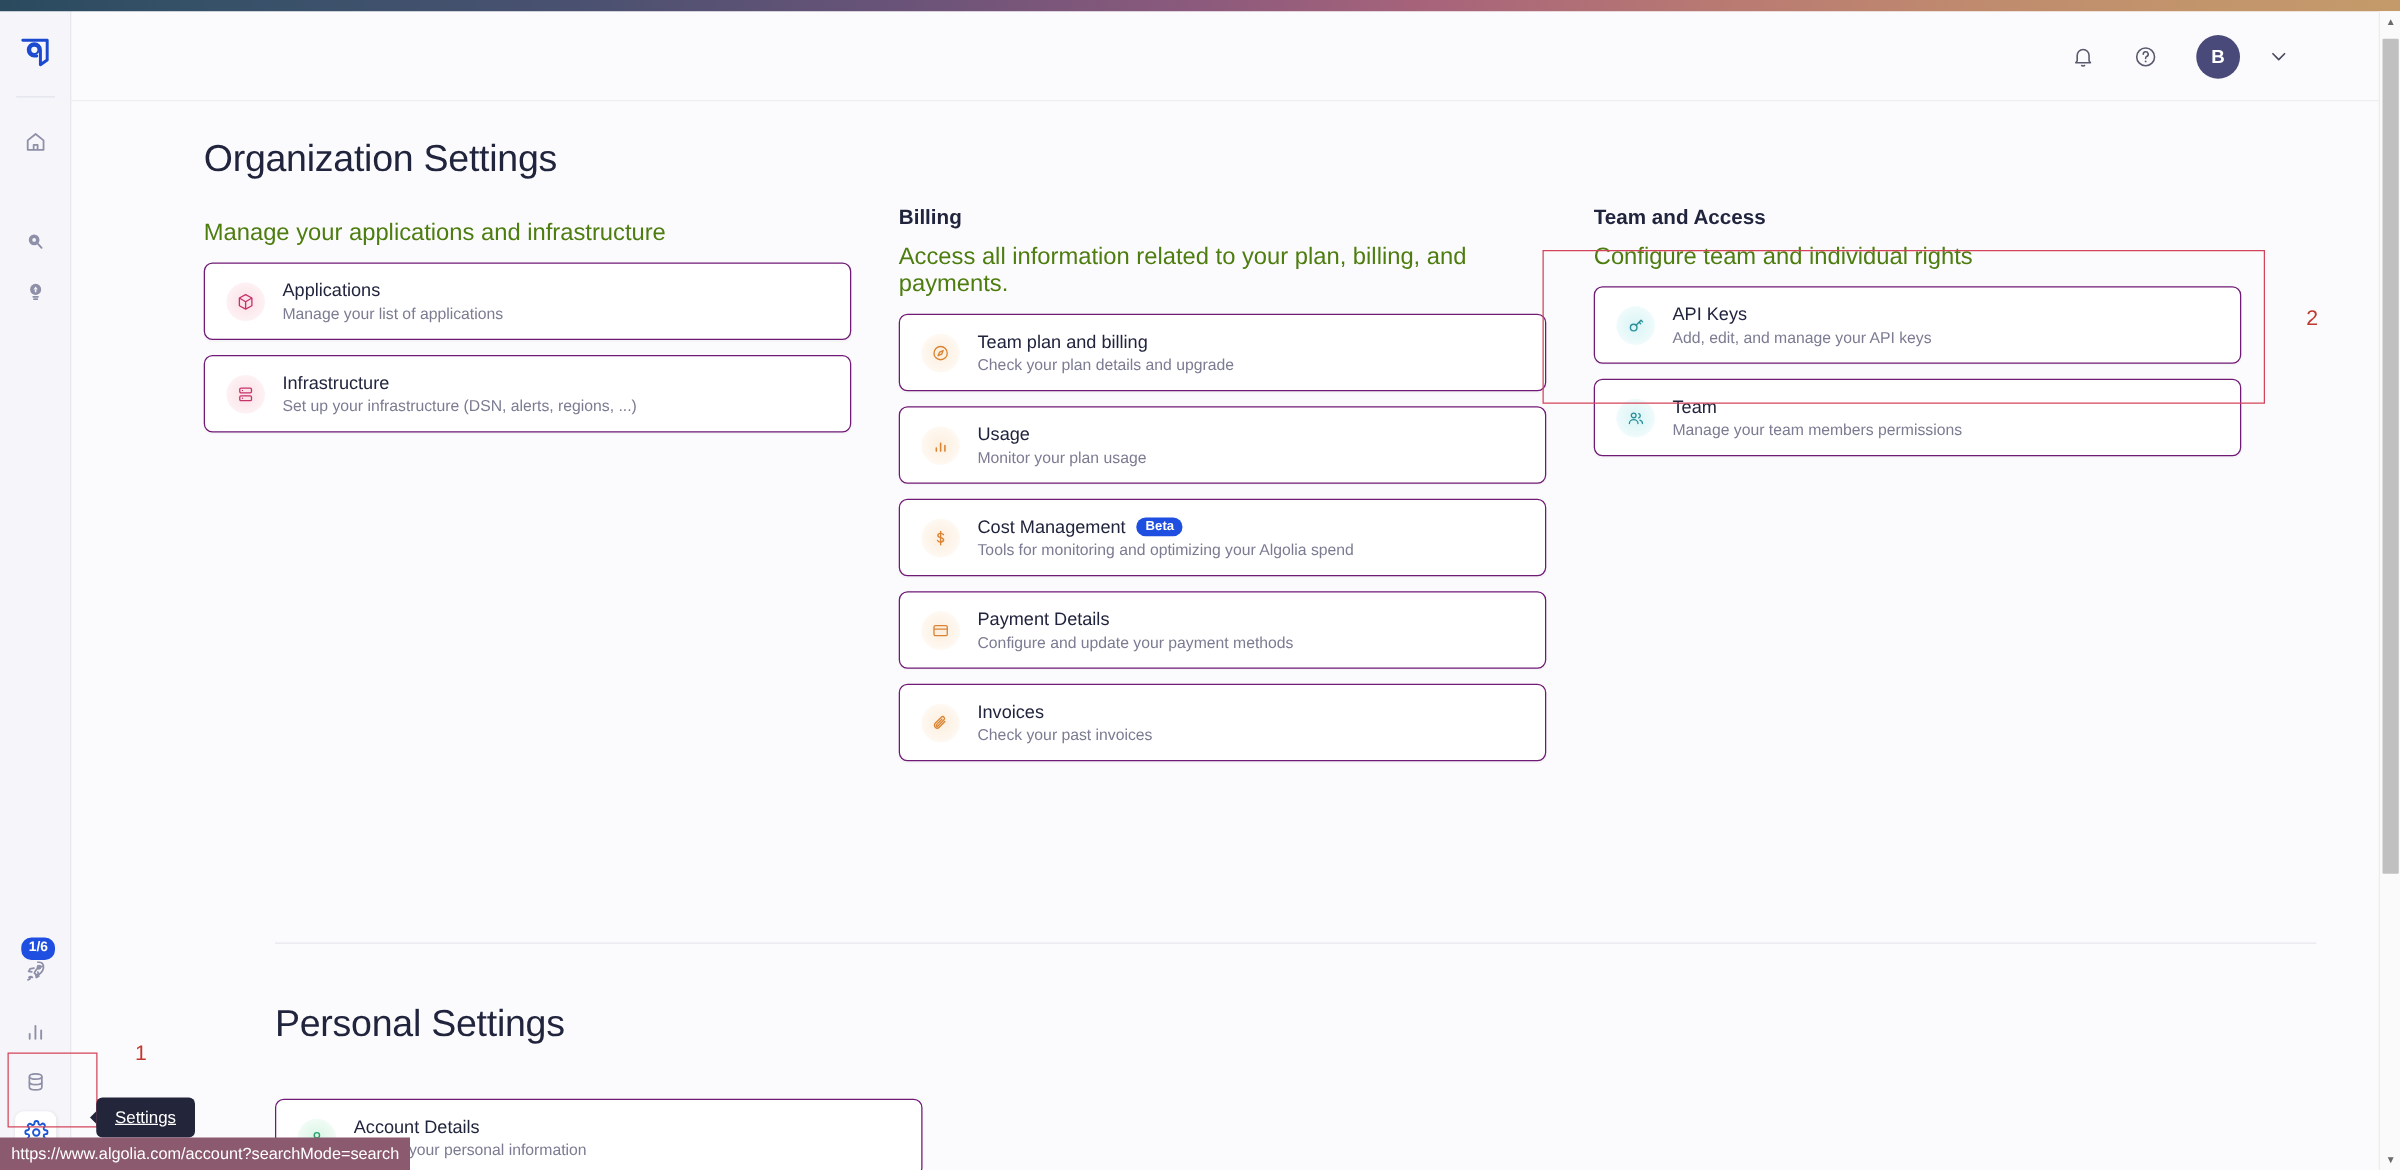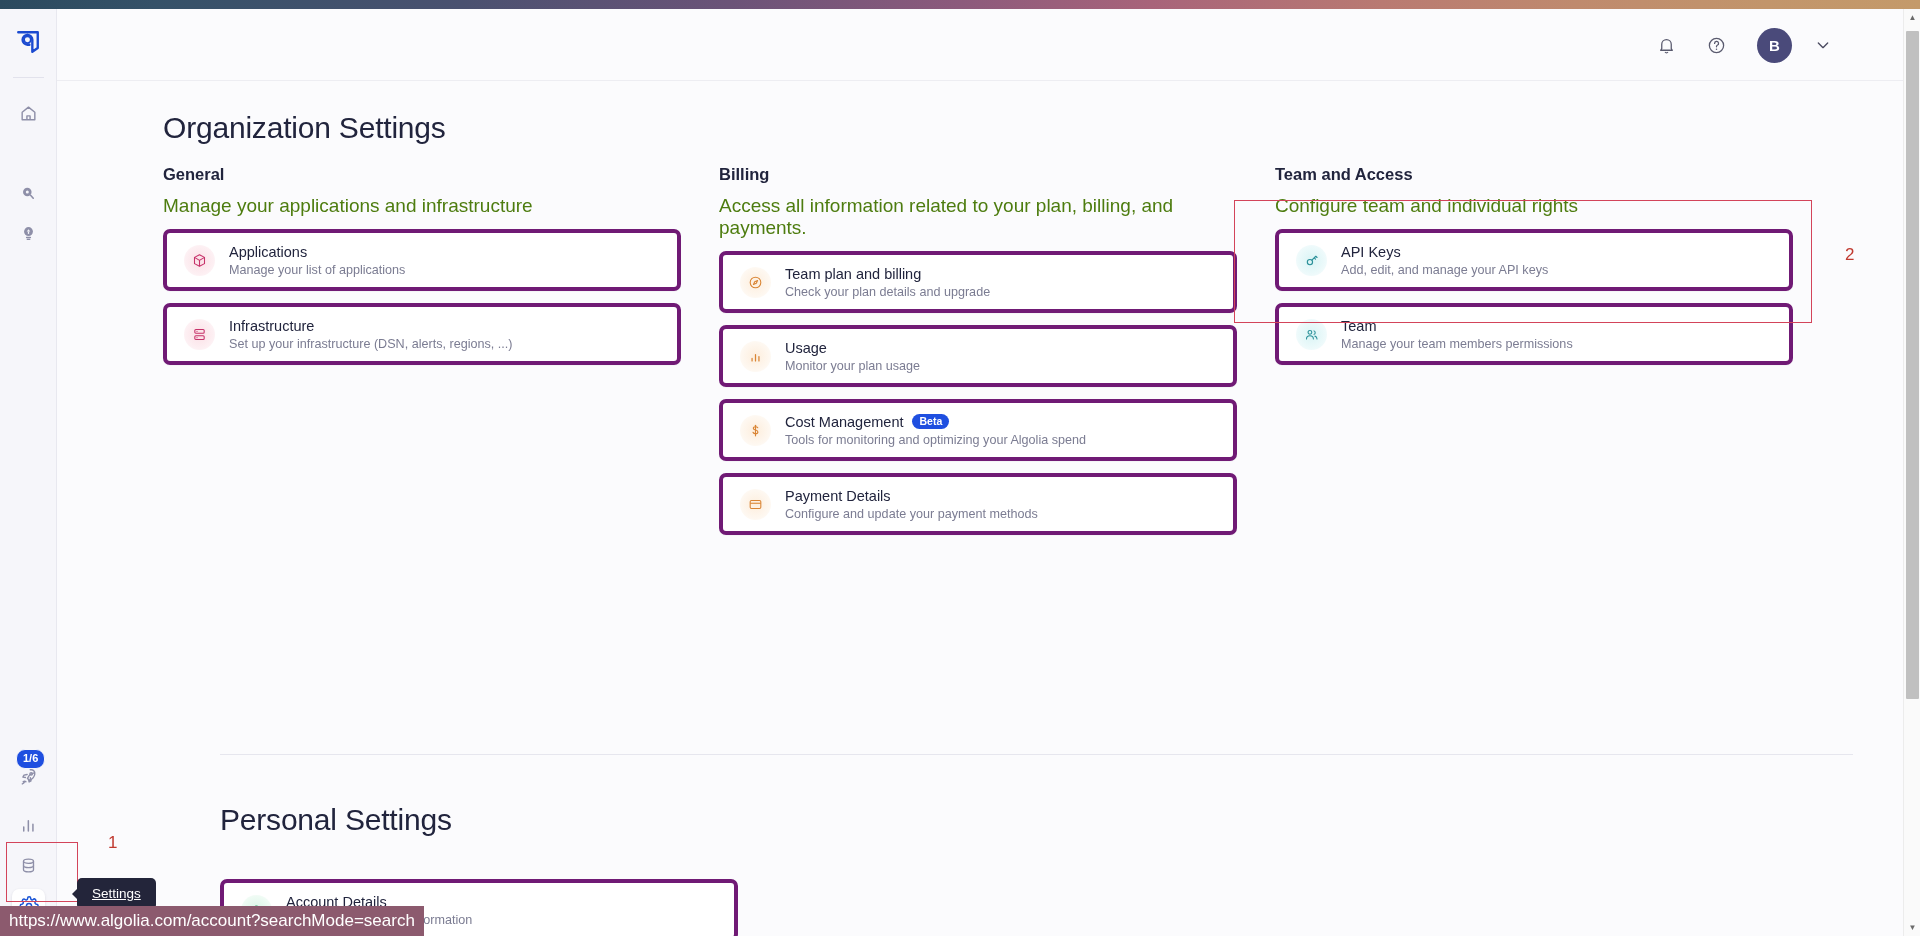--- a/index.html
+++ b/index.html
@@ -106,21 +106,21 @@
   }
   .grid {
     position: absolute; left: 106px; top: 84px;
     width: 1640px;
     display: grid;
     grid-template-columns: 518px 518px 518px;
     gap: 38px;
   }
   .card {
     background: #ffffff;
-    border: 4px solid #701a75;
+    border: 1px solid #701a75;
     border-radius: 7px;
     height: 62px;
     margin-top: 12px;
     display: flex; align-items: center;
     padding-left: 17px;
     box-shadow: 0 1px 1px rgba(30,30,60,.03);
   }
   .card:first-of-type { margin-top: 21px; }
   .card-ico {
     width: 31px; height: 31px; border-radius: 50%;
@@ -171,21 +171,21 @@
     z-index: 70; white-space: nowrap; text-decoration: underline;
   }
   #tooltip:before {
     content: ""; position: absolute; left: -5px; top: 50%;
     margin-top: -5px; border: 5px solid transparent;
     border-right-color: #23253a; border-left: 0;
   }
   #statusbar {
     position: absolute; left: 0; bottom: 0;
     background: #8c5a6e; color: #fff;
-    font-size: 17px; line-height: 1;
+    font-size: 13px; line-height: 1;
     padding: 6px 9px 7px; z-index: 80; text-align: center;
   }
 
   
   #scrollbar {
     position: absolute; right: 0; top: 9px;
     width: 17px; height: 927px;
     background: #fafafa; border-left: 1px solid #ececec; z-index: 50;
   }
   #scrollthumb {
@@ -293,21 +293,20 @@
   </div>
 </header>
 
 <main id="main">
 
   <h1 class="page-title">Organization Settings</h1>
 
   <div class="grid">
 
     <section>
-      <div class="sec-title">General</div>
       <div class="sec-sub">Manage your applications and infrastructure</div>
 
       <div class="card">
         <div class="card-ico ico-red">
           <svg width="15" height="15" viewBox="0 0 24 24" fill="none" stroke="currentColor" stroke-width="1.7" stroke-linejoin="round">
             <path d="M12 2.8 20 7v10l-8 4.2L4 17V7z"></path>
               <path d="M12 11.8 20 7M12 11.8 4 7M12 11.8v9.4"></path>
           </svg>
         </div>
         <div class="card-txt">
@@ -392,20 +391,33 @@
           </svg>
         </div>
         <div class="card-txt">
           <div class="card-t-row">
               <span class="card-t">Payment Details</span>
             </div>
           <span class="card-d">Configure and update your payment methods</span>
         </div>
       </div>
 
+      <div class="card">
+        <div class="card-ico ico-org">
+          <svg width="15" height="15" viewBox="0 0 24 24" fill="none" stroke="currentColor" stroke-width="1.7" stroke-linecap="round">
+            <path d="M17.5 10 10.2 17.3a3.6 3.6 0 0 1-5.1-5.1l7.8-7.8a2.4 2.4 0 0 1 3.4 3.4L8.5 15.6a1.2 1.2 0 0 1-1.7-1.7l6.9-6.9"></path>
+          </svg>
+        </div>
+        <div class="card-txt">
+          <div class="card-t-row">
+              <span class="card-t">Invoices</span>
+            </div>
+          <span class="card-d">Check your past invoices</span>
+        </div>
+      </div>
     </section>
 
     <section>
       <div class="sec-title">Team and Access</div>
       <div class="sec-sub">Configure team and individual rights</div>
 
       <div class="card">
         <div class="card-ico ico-teal">
           <svg width="15" height="15" viewBox="0 0 24 24" fill="none" stroke="currentColor" stroke-width="1.8" stroke-linecap="round">
             <circle cx="9.5" cy="14.5" r="4.2"></circle>

